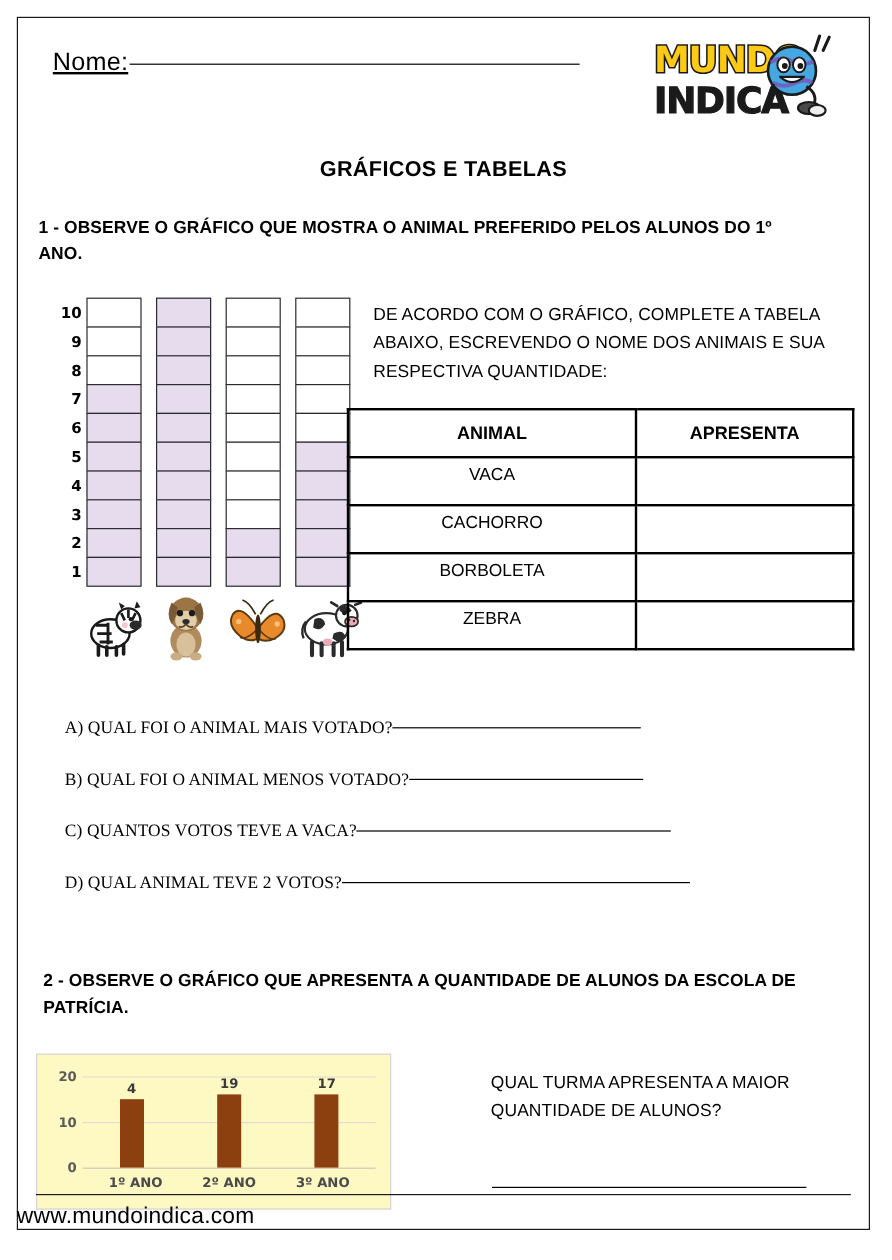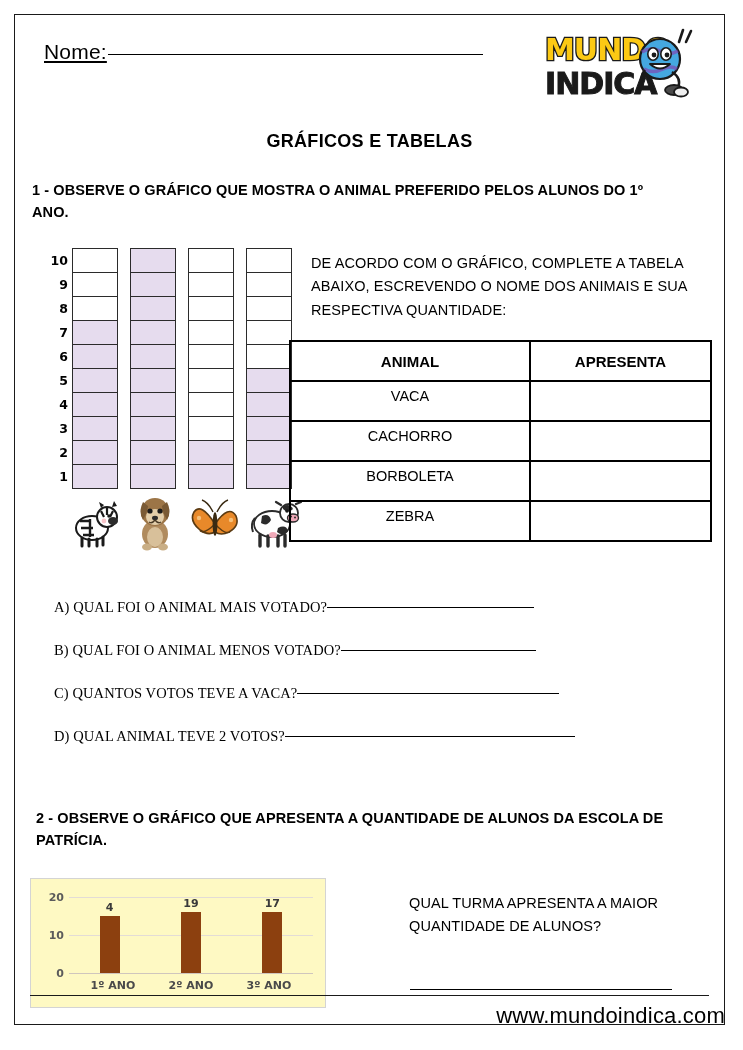--- a/index.html
+++ b/index.html
@@ -234,24 +234,23 @@
     border-bottom: 1.5px solid #000;
   }
 
   
   .footer-rule {
     position: absolute; left: 16px; right: 16px; top: 981px;
     border-bottom: 1.4px solid #1a1a1a;
   }
   .footer-txt {
     position: absolute; left: 0; right: 0; top: 989px;
-    text-align: right;
-    font-size: 22px;
+    text-align: left;
+    font-size: 19px;
     letter-spacing: .2px;
-    margin-left: 36px;
   }
 </style>
 </head>
 <body>
 
 <div class="page-border"></div>
 
 <div class="content">
 
   <div class="hdr-name">

